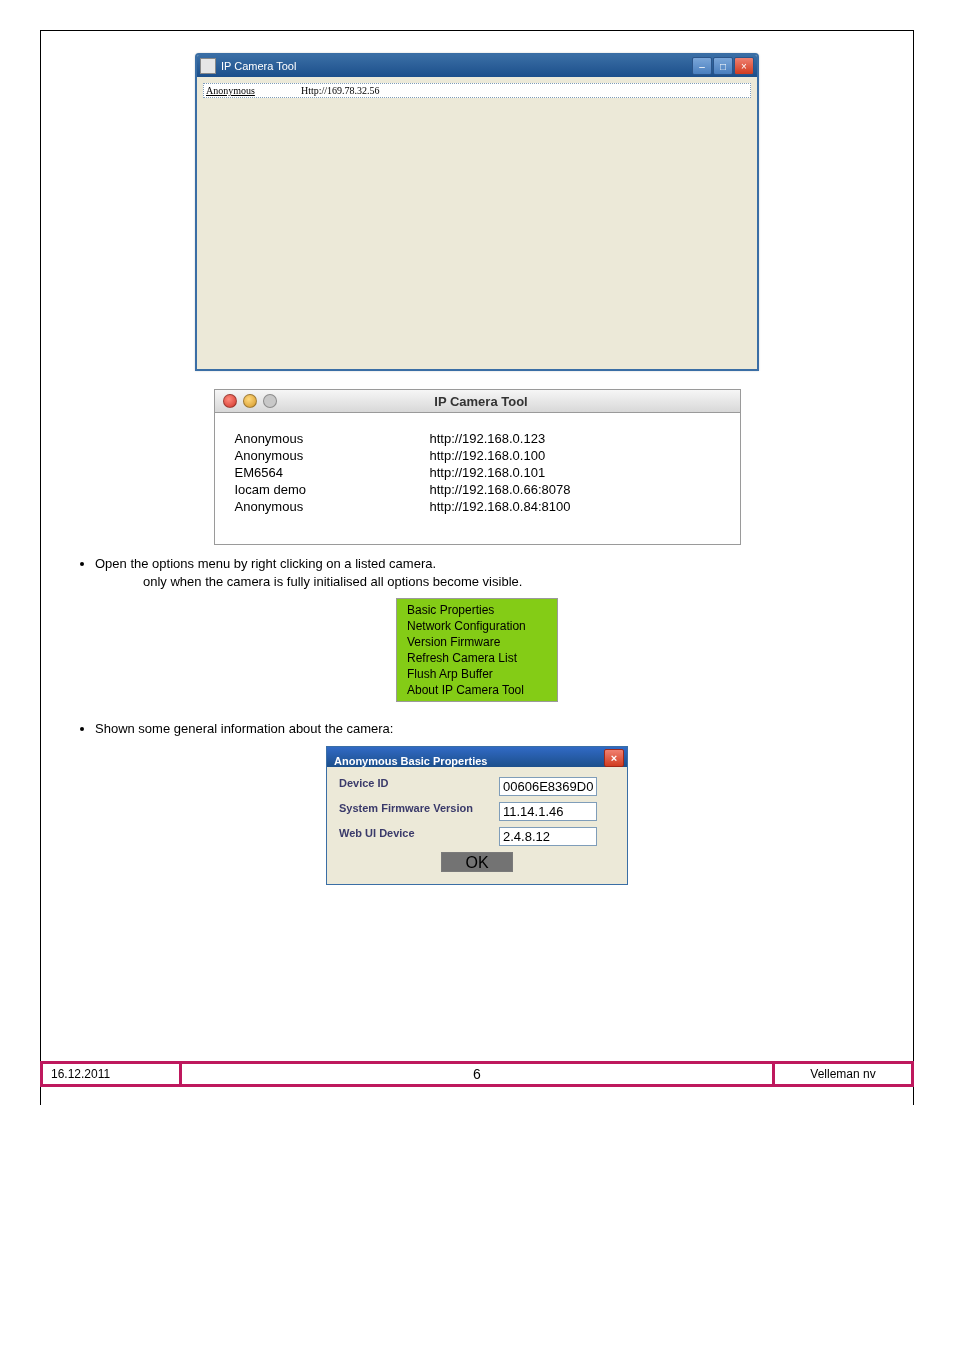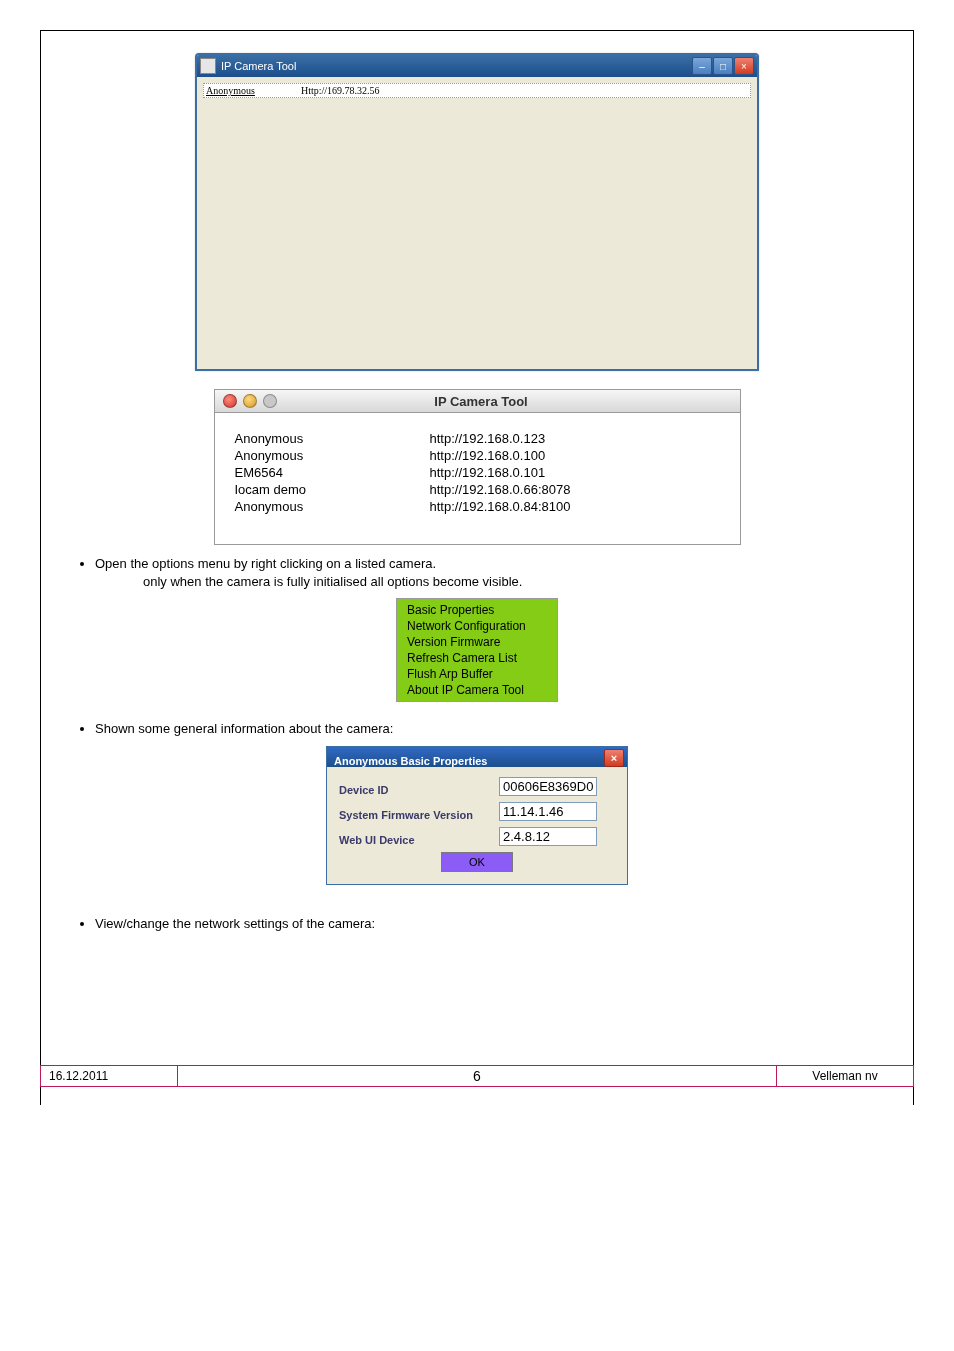--- a/index.html
+++ b/index.html
@@ -41,30 +41,30 @@
 
 .ctx-menu{width:160px;margin:4px auto 18px auto;border:1px solid #9a9a9a;background:#84cc16;font-family:Tahoma,Arial;font-size:12px;padding:3px 0}
 .ctx-item{padding:1px 10px;white-space:nowrap}
 
 
 .prop-dialog{width:300px;margin:4px auto 30px auto;border:1px solid #3a6ea5;background:#ece9d8;font-family:Tahoma,Arial;font-size:11px}
 .prop-titlebar{height:20px;background:linear-gradient(to bottom,#316ac5,#1c4f8b);display:flex;align-items:flex-end;padding:0 3px}
 .prop-titlebar .t{flex:1;color:#fff;font-weight:bold;padding-left:4px}
 .prop-titlebar .x{width:18px;height:16px;background:linear-gradient(to bottom,#f08070,#d13c20);color:#fff;display:flex;align-items:center;justify-content:center;border:1px solid #a02818;border-radius:2px;font-size:11px;font-weight:bold}
 .prop-body{padding:10px 12px 8px 12px}
-.prop-row{display:flex;align-items:flex-end;margin-bottom:6px}
+.prop-row{display:flex;align-items:flex-start;margin-bottom:6px}
 .prop-row .lbl{width:160px;font-weight:bold;color:#3a3a6a}
 .prop-row .val{border:1px solid #7f9db9;background:#fff;padding:1px 3px;width:90px;font-size:13px}
-.prop-ok{display:block;margin:6px auto 4px auto;width:72px;height:20px;border:1px solid #7a7a7a;background:#8b5cf6;font-size:11px}
+.prop-ok{display:block;margin:6px auto 4px auto;width:72px;height:20px;border:1px solid #7a7a7a;background:#737373;font-size:16px}
 
 
 .footer{position:absolute;bottom:18px;left:40px;right:40px;display:flex;align-items:center;font-size:12px}
 .footer .mid{flex:1;text-align:center;font-size:14px}
 .footer-table{width:100%;border-collapse:collapse}
-.footer-table td{border:1px solid #be185d;padding:2px 8px;font-size:12px}
+.footer-table td{border:3px solid #be185d;padding:2px 8px;font-size:12px}
 .footer-table td.mid{text-align:center;font-size:14px;border-left:none;border-right:none}
 .footer-table td.r{text-align:center}
 </style>
 </head>
 <body>
 
 <div class="page">
   <div class="page-border">
 
     <div class="win-window">
@@ -155,25 +155,20 @@
           <span class="val">11.14.1.46</span>
         </div>
         <div class="prop-row">
           <span class="lbl">Web UI Device</span>
           <span class="val">2.4.8.12</span>
         </div>
         <button class="prop-ok">OK</button>
       </div>
     </div>
 
-    <ul class="doc">
-      <li>
-        <span>View/change the network settings of the camera:</span>
-      </li>
-    </ul>
 
   </div>
 
   <div class="footer" style="left:40px;right:40px">
     <table class="footer-table">
       <tbody>
           <tr>
         <td style="width:120px">16.12.2011</td>
         <td class="mid">6</td>
         <td class="r" style="width:120px">Velleman nv</td>

